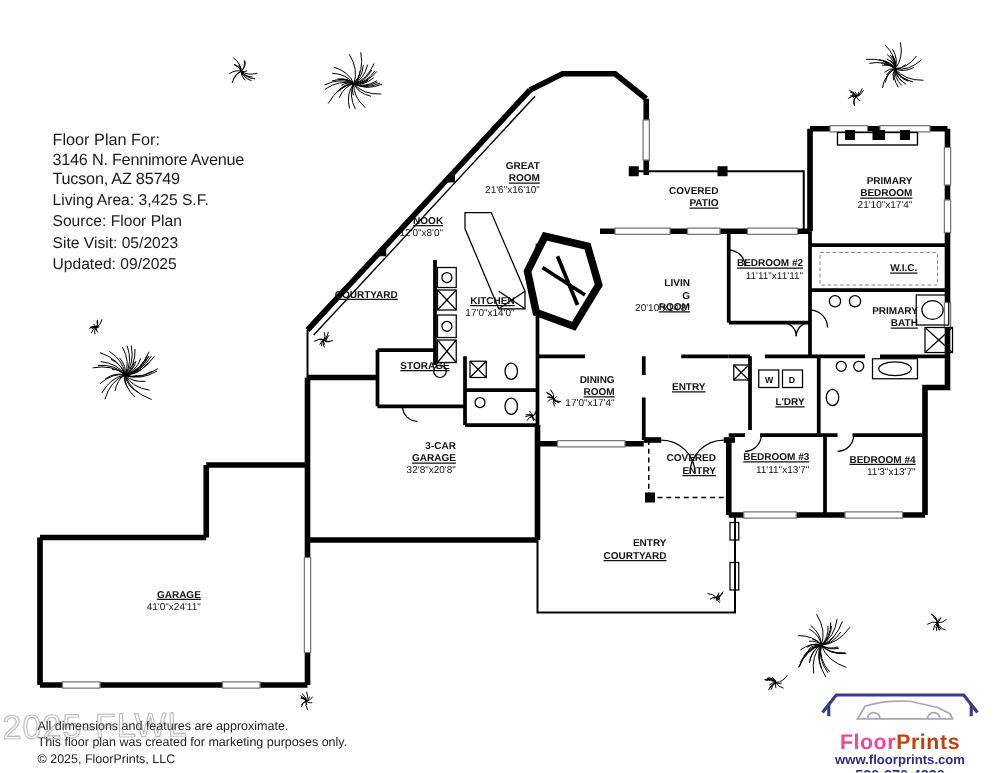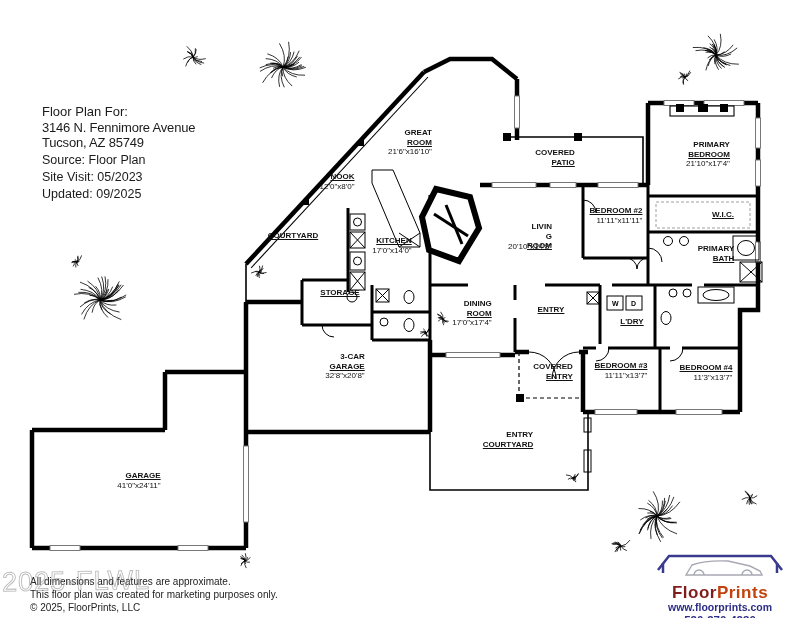--- a/index.html
+++ b/index.html
@@ -233,20 +233,21 @@
         <path d="M621 546 Q617.7 543.3 612.5 544.4 M621 546 Q616.8 547.2 614.8 552.1 M621 546 Q620.5 543.4 617.7 541.9 M621 546 Q619.7 544.5 617.3 544.6 M621 546 Q622.5 549.4 626.8 550.6 M621 546 Q618.1 545.6 615.5 548.1 M621 546 Q622.7 547.3 625.3 546.6 M621 546 Q617.7 546.8 615.9 550.6 M621 546 Q618.5 542.7 613.5 542.6 M621 546 Q619.8 548.0 620.8 550.6 M621 546 Q617.4 542.7 611.6 543.7 M621 546 Q617.8 547.5 616.9 551.7 M621 546 Q619.3 542.7 614.8 542.0 M621 546 Q626.3 545.6 630.0 540.1 " stroke="#000" stroke-width="0.8" fill="none"></path>
         <path d="M750 498 Q749.6 493.8 745.2 491.0 M750 498 Q747.0 499.9 746.7 504.2 M750 498 Q749.3 493.8 744.8 491.4 M750 498 Q750.0 501.3 753.2 503.8 M750 498 Q749.2 500.8 751.4 503.7 M750 498 Q748.1 500.8 749.4 504.8 M750 498 Q751.4 502.2 756.5 504.1 M750 498 Q749.5 495.4 746.6 493.8 M750 498 Q749.2 501.1 751.6 504.3 M750 498 Q752.1 496.8 752.6 493.9 M750 498 Q753.7 498.7 757.2 495.6 M750 498 Q751.3 496.9 751.3 494.9 M750 498 Q749.9 496.6 748.5 495.6 M750 498 Q746.0 496.7 741.8 499.5 " stroke="#000" stroke-width="0.8" fill="none"></path>
       </g>
   </svg>
 
   <div id="header">
     <div class="intro">Floor Plan For:</div>
     <div class="addr">3146 N. Fennimore Avenue</div>
     <div class="addr">Tucson, AZ 85749</div>
     <div class="meta">
+      <div>Living Area: 3,425 S.F.</div>
       <div>Source: Floor Plan</div>
       <div>Site Visit: 05/2023</div>
       <div>Updated: 09/2025</div>
     </div>
   </div>
 
   <div class="room-label" style="left:410px;top:128px">
     <span>GREAT</span>
     <span class="u">ROOM</span>
     <span class="dims">21'6"x16'10"</span>
@@ -339,19 +340,19 @@
   <div id="logo">
     <svg width="132" height="32" viewBox="0 0 132 32">
       <polyline points="4,22 15,8 117,8 128,22" stroke="#3a3a8e" stroke-width="2.5" fill="none"></polyline>
       <line x1="9" y1="15" x2="9" y2="25" stroke="#3a3a8e" stroke-width="2.5"></line>
       <line x1="123" y1="15" x2="123" y2="25" stroke="#3a3a8e" stroke-width="2.5"></line>
       <path d="M32 27 L38 17 Q52 12 74 13 L96 18 L106 23 L108 27 Z" stroke="#a8a8b4" stroke-width="1.4" fill="none"></path>
       <path d="M40 27 A5 5 0 0 1 50 27" stroke="#a8a8b4" stroke-width="1.4" fill="none"></path>
       <path d="M88 27 A5 5 0 0 1 98 27" stroke="#a8a8b4" stroke-width="1.4" fill="none"></path>
     </svg>
     <div class="brand">
-      <span id="brand-floor" style="color: #7f1d1d;">Floor</span><span id="brand-prints" style="color: #c2410c;">Prints</span>
+      <span id="brand-floor" style="color: #ec4899;">Floor</span><span id="brand-prints" style="color: #c2410c;">Prints</span>
     </div>
     <div class="site" style="color: rgb(44, 44, 134);">www.floorprints.com</div>
     <div class="phone" style="color: rgb(44, 44, 134);">520-270-4230</div>
   </div>
 
 </div>
 
 </body></html>

